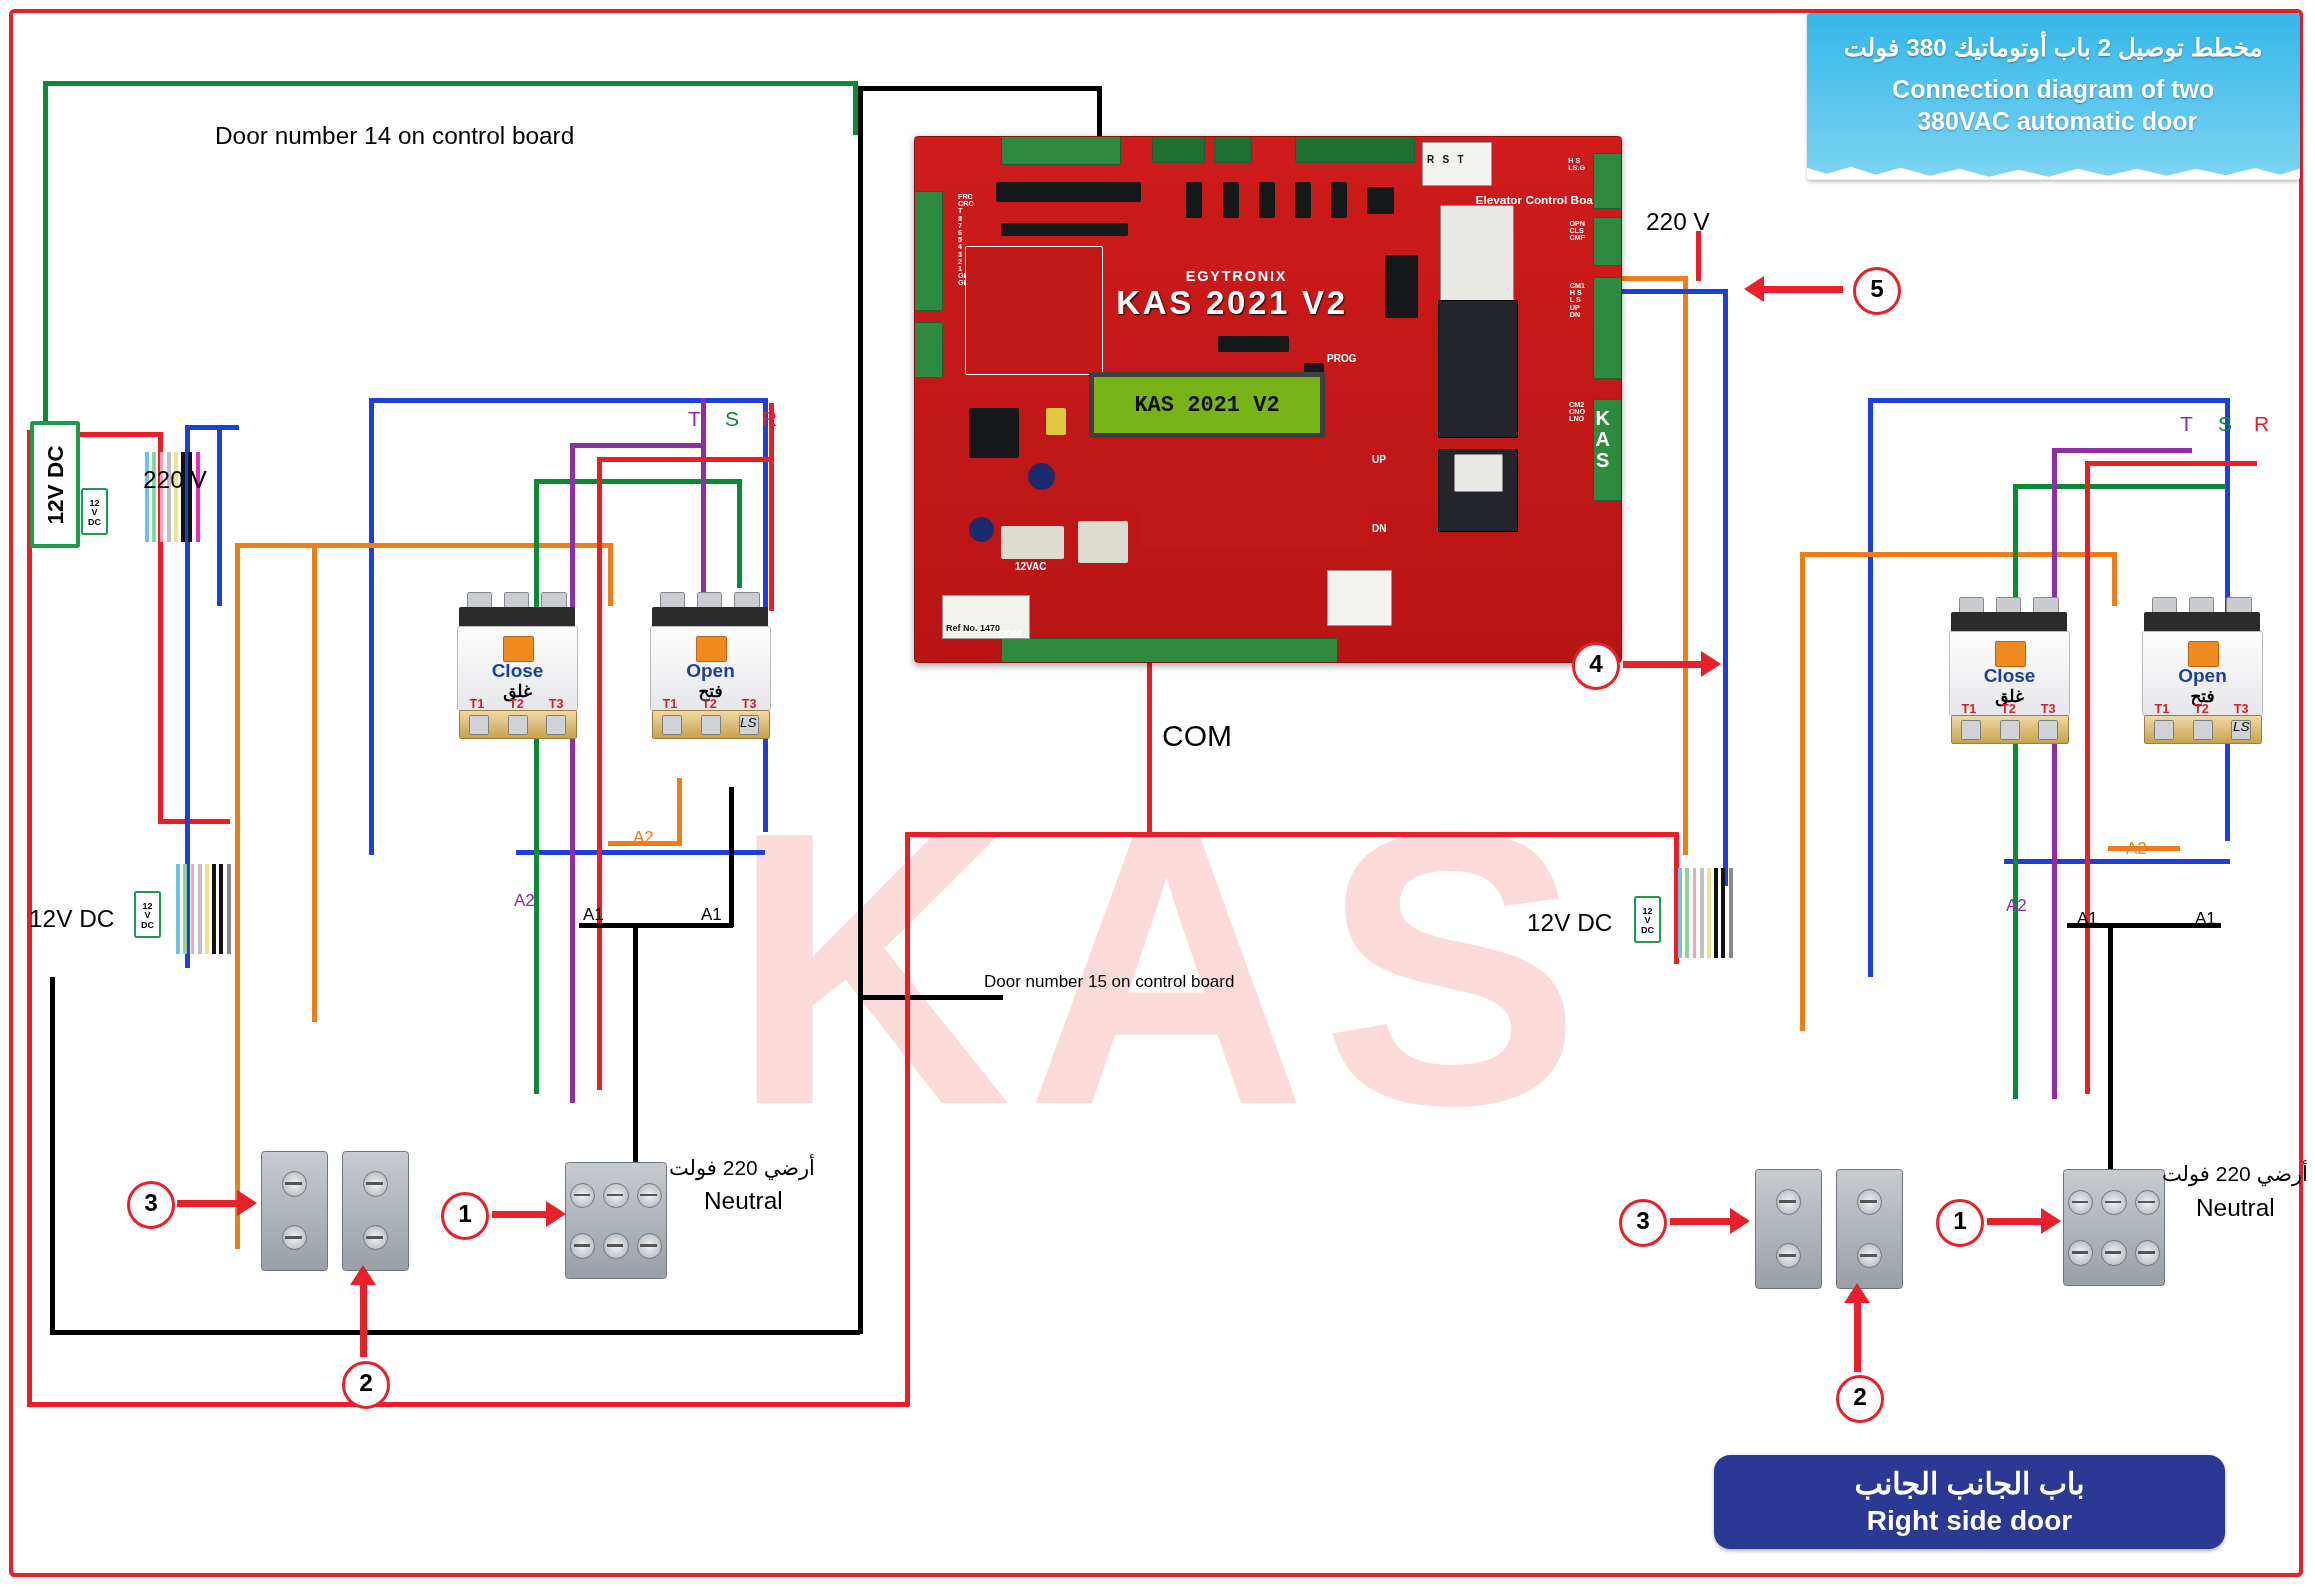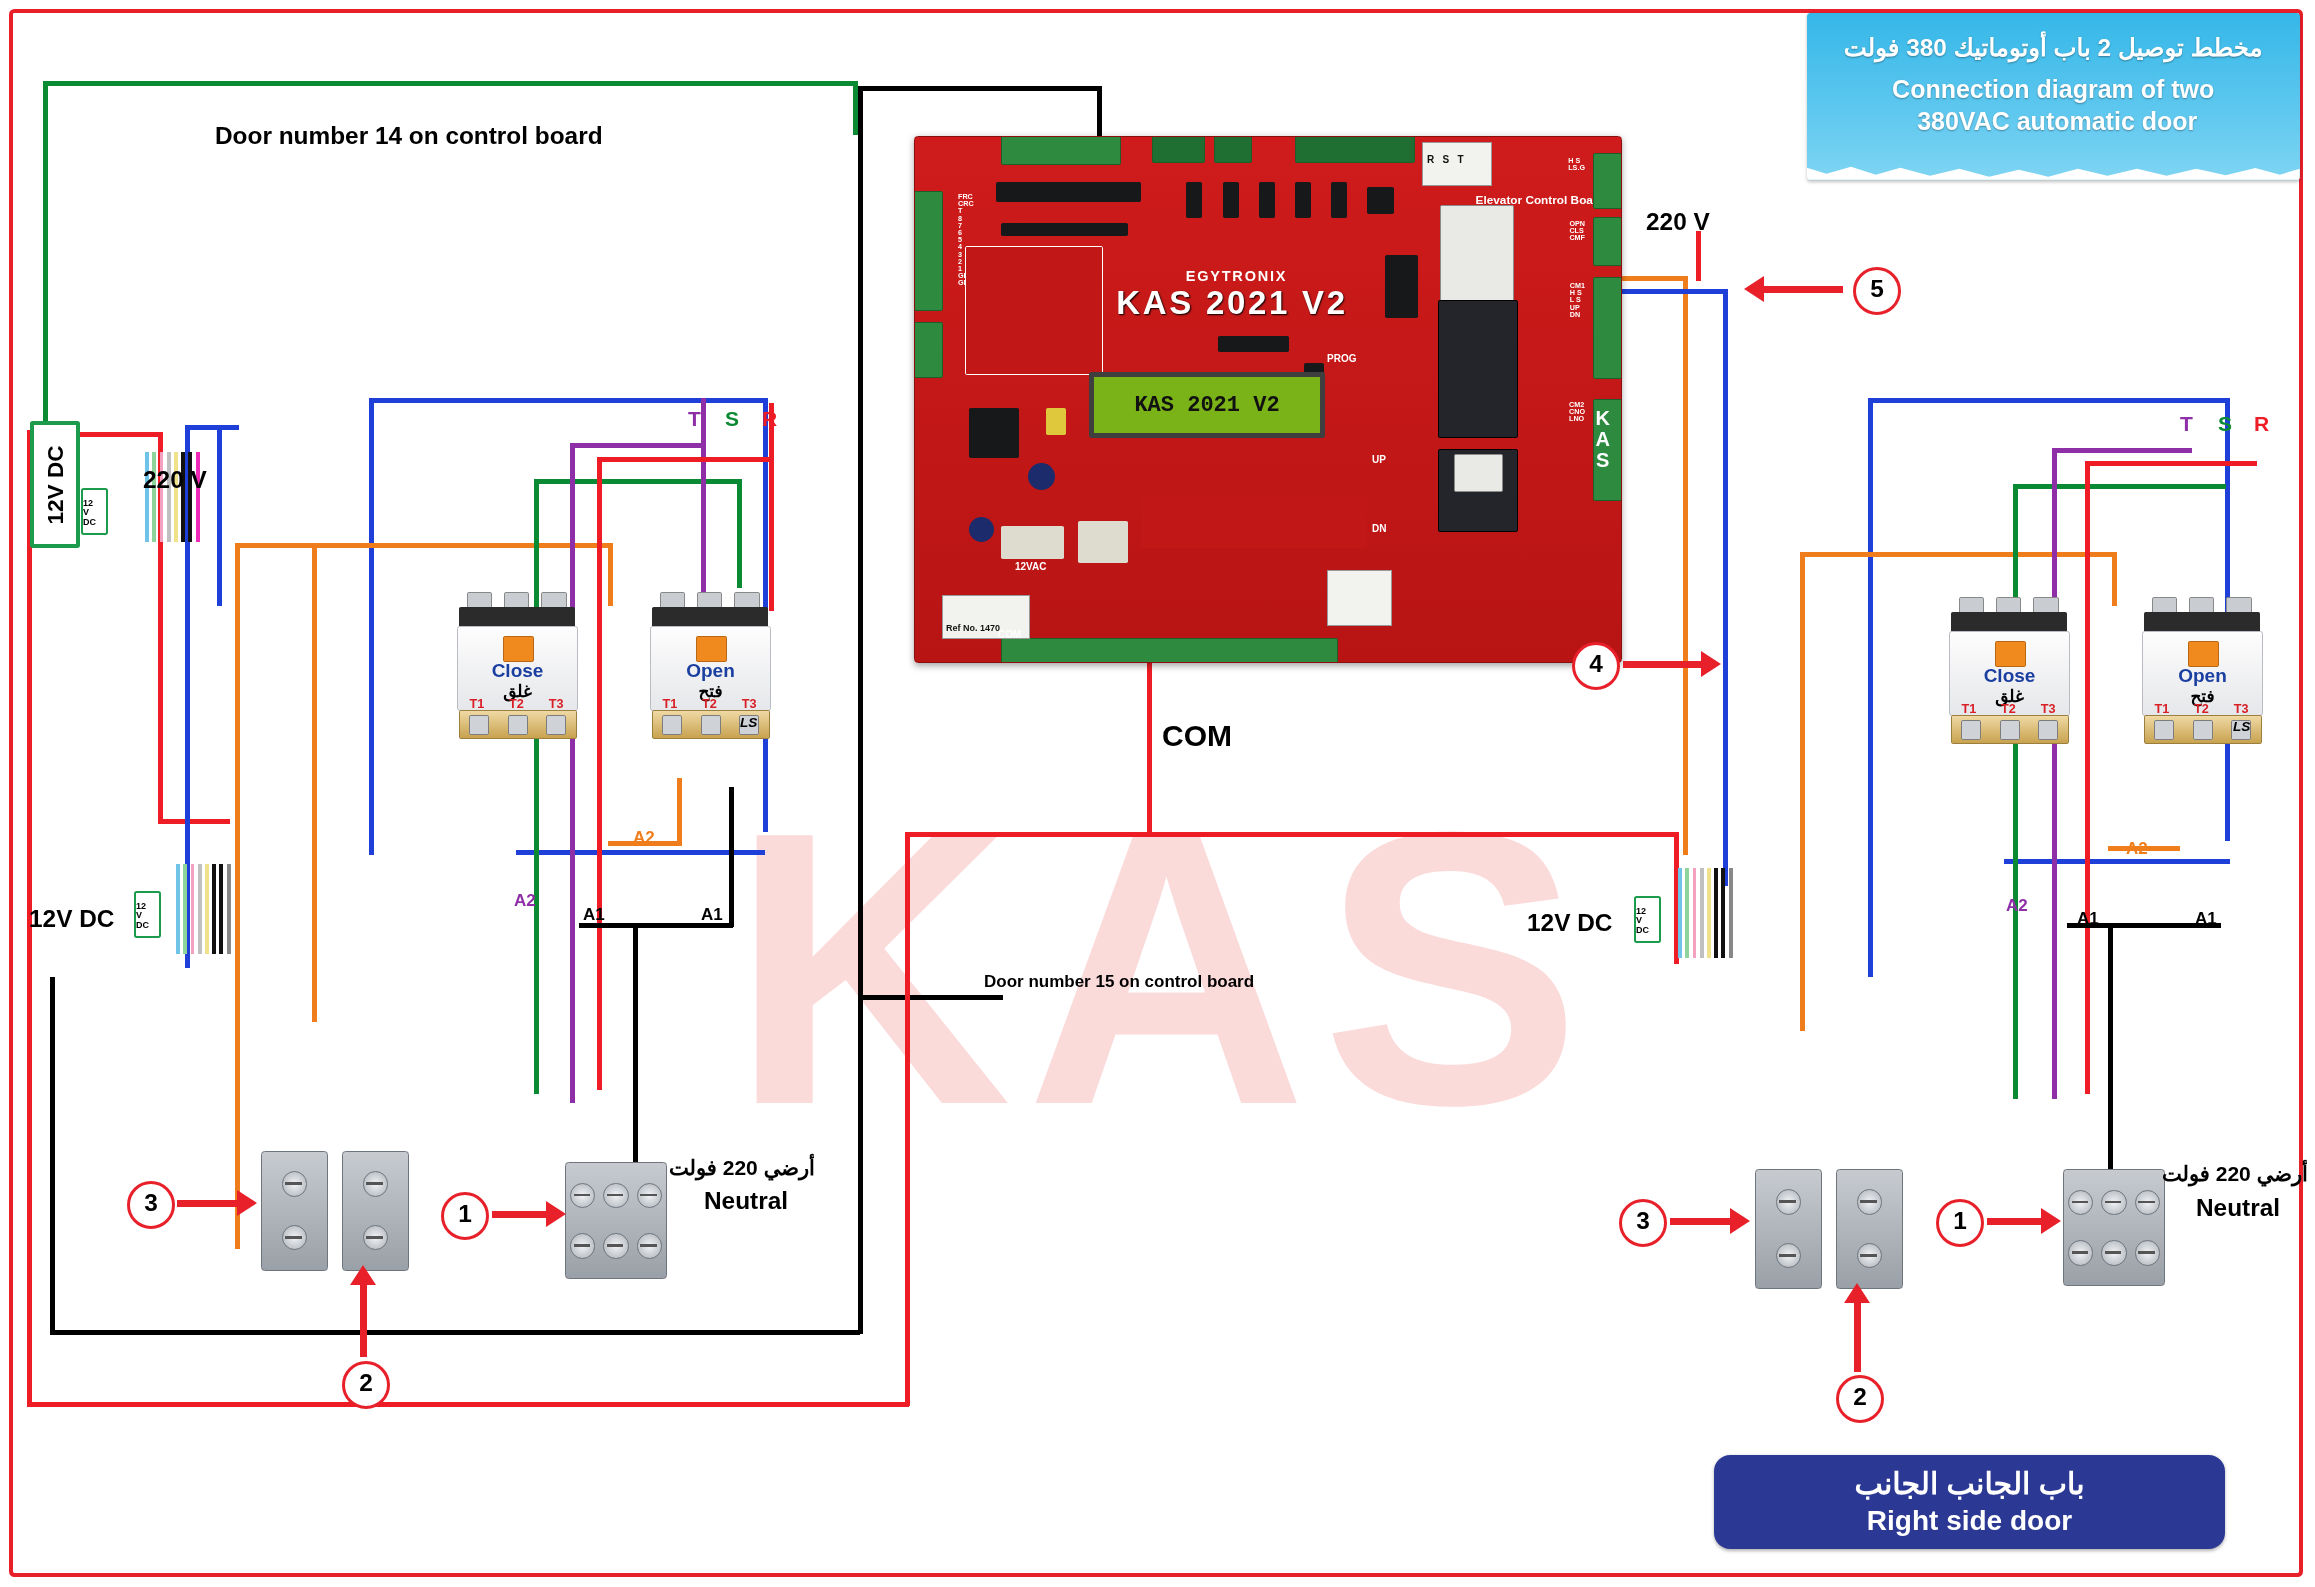--- a/index.html
+++ b/index.html
@@ -107,21 +107,21 @@
     position:absolute;width:7.2px;background:#e8202a;z-index:29;
   }
   .arrow-u:after{
     content:"";position:absolute;top:-18px;left:-10px;
     border-bottom:20px solid #e8202a;
     border-left:13.6px solid transparent;
     border-right:13.6px solid transparent;
   }
 
   
-  .lbl{position:absolute;font-weight:bold;color:#000;z-index:25;}
+  .lbl{position:absolute;font-weight:normal;color:#000;z-index:25;}
 
   
   .contactor{
     position:absolute;width:119px;height:158px;z-index:20;
   }
   .ct-top{
     position:absolute;top:23.5px;left:1.8px;width:116px;height:20px;
     background:#2b2b2b;border-radius:1.8px;
   }
   .ct-term-top{
@@ -182,21 +182,21 @@
     background:#fff;border:4.5px solid #1b9b4b;border-radius:2.7px;z-index:22;
   }
   .dc-box span{
     display:block;transform:rotate(-90deg);
     font-size:22.6px;font-weight:bold;white-space:nowrap;
     position:absolute;left:-33px;top:47px;width:109px;text-align:center;
   }
   .dc-small{
     position:absolute;width:27px;height:47px;background:#fff;
     border:2.7px solid #1b9b4b;border-radius:2.7px;z-index:23;
-    font-size:9px;font-weight:bold;line-height:1.05;
+    font-size:9px;font-weight:bold;text-align:center;line-height:1.05;
     color:#000;padding-top:9px;box-sizing:border-box;
   }
   .ribbon{position:absolute;z-index:21;}
   .ribbon i{position:absolute;top:0;width:3.6px;height:100%;}
 
   
   .pcb{
     position:absolute;left:914px;top:136px;width:706px;height:525px;
     background:linear-gradient(#cf1b1b,#b81414);
     border:1.8px solid #8c0f0f;border-radius:3.6px;z-index:18;

